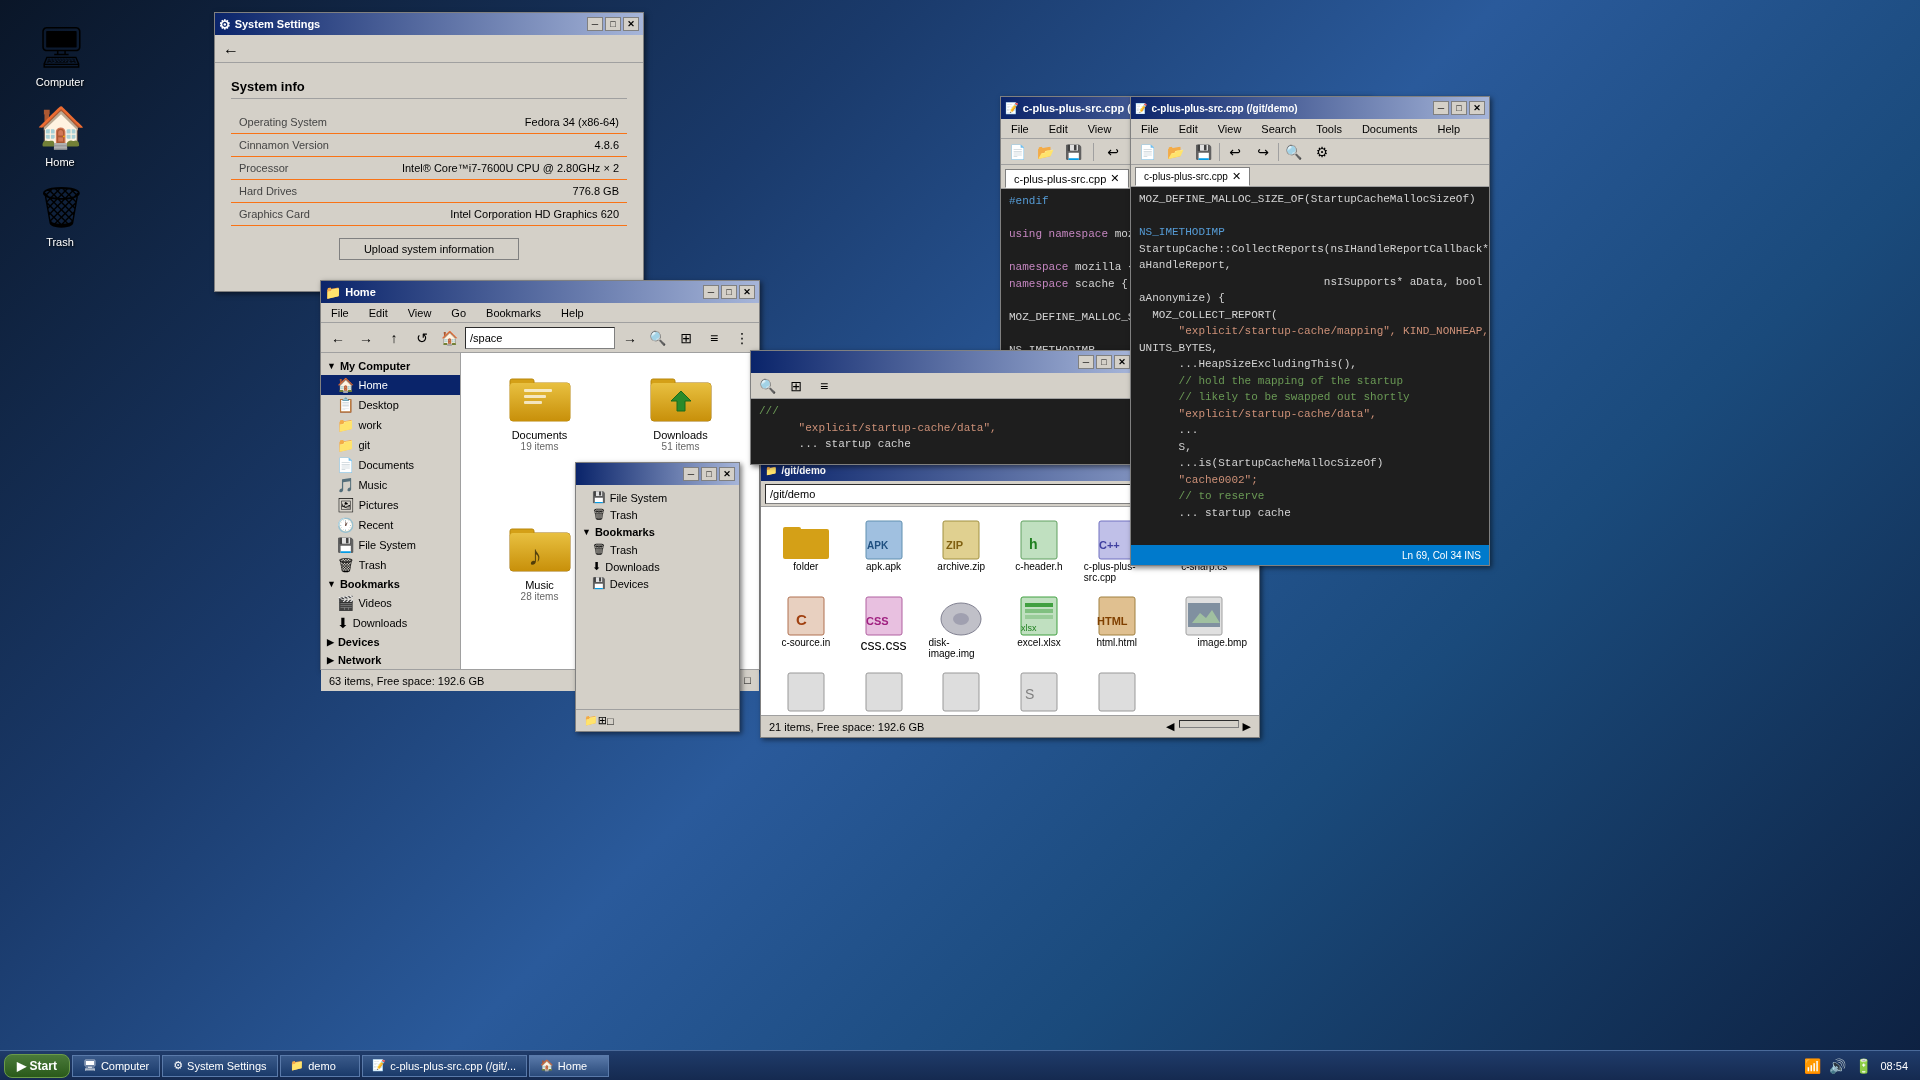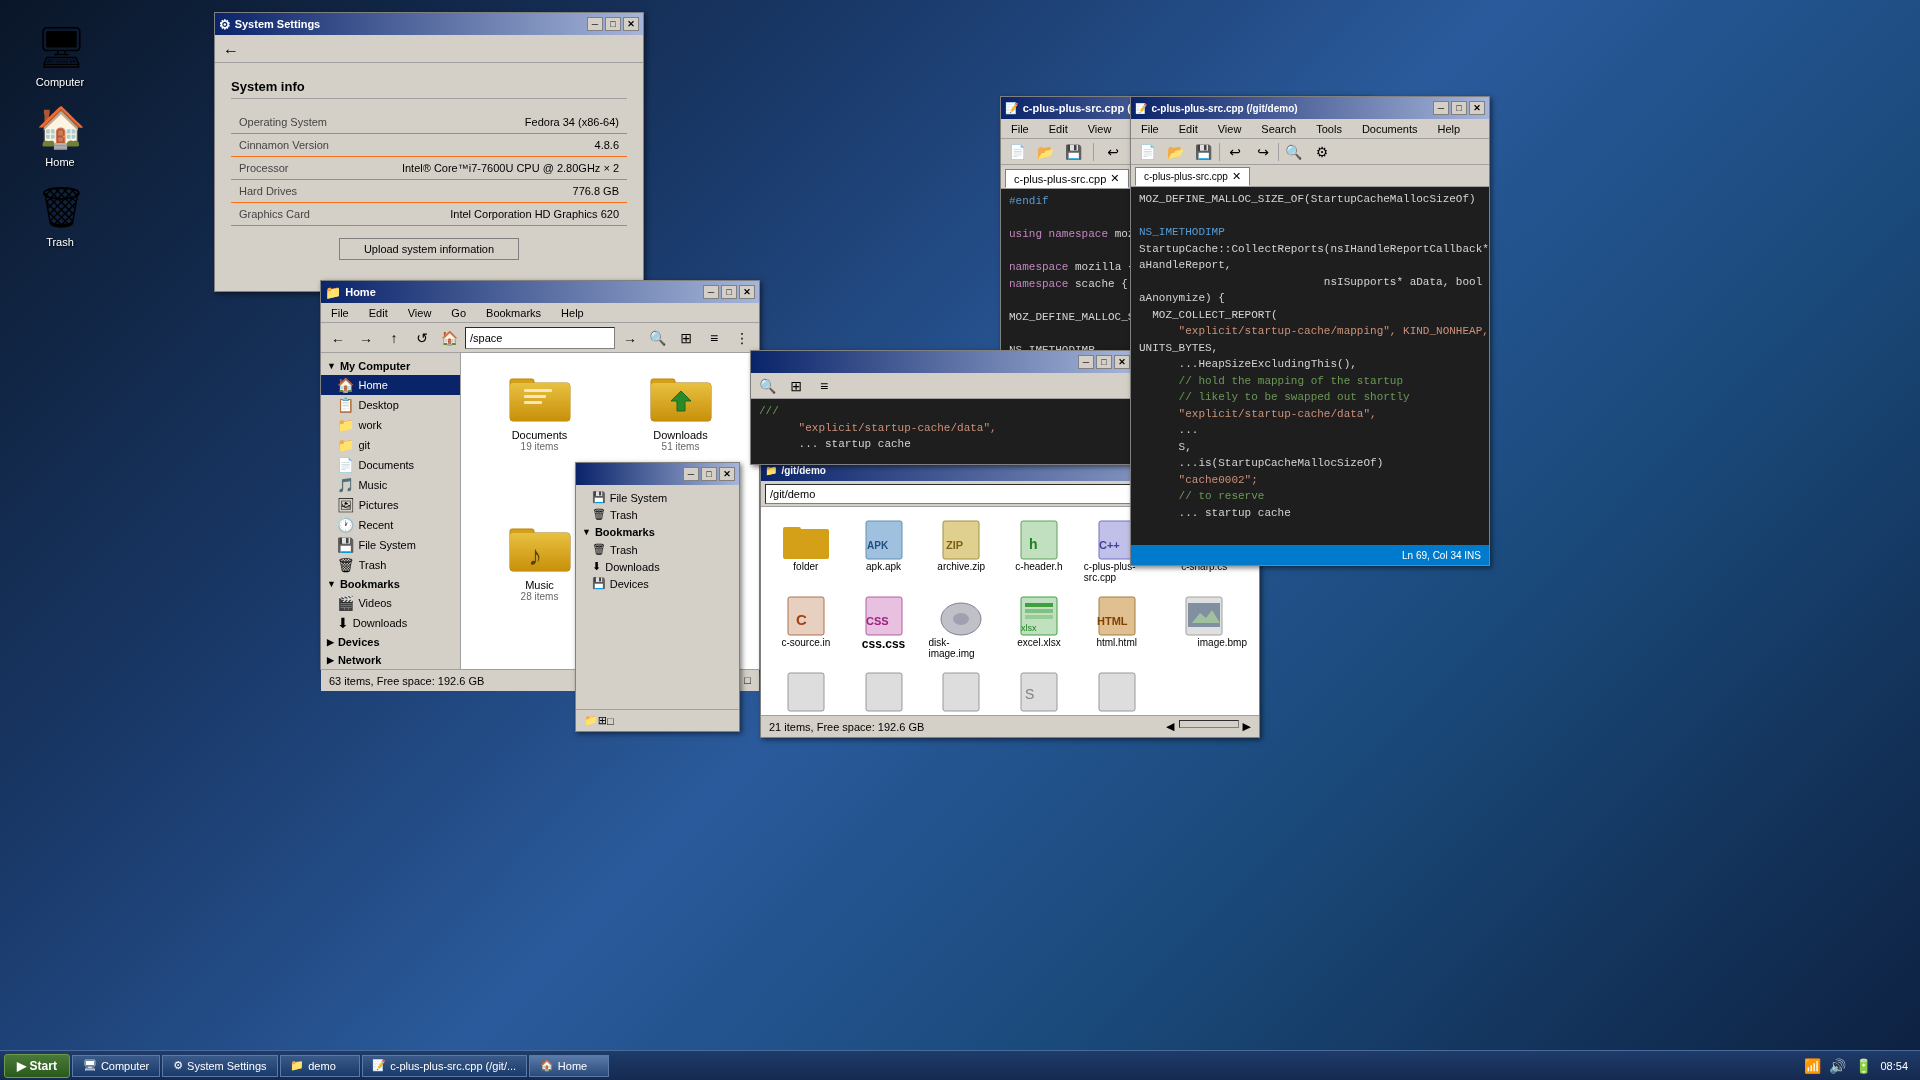--- a/index.html
+++ b/index.html
@@ -278,21 +278,21 @@
     }
     .start-btn {
       height: 24px;
       padding: 0 12px;
       background: linear-gradient(to bottom, #4a7a3a, #2a5a1a);
       border: 1px solid #6a9a4a;
       color: white;
       font-size: 12px;
       font-weight: bold;
       cursor: pointer;
-      border-radius: 3px;
+      border-radius: 8px;
     }
     .taskbar-item {
       height: 22px;
       padding: 0 10px;
       background: linear-gradient(to bottom, #3a5a8a, #1a3a6a);
       border: 1px solid #5a7aaa;
       color: white;
       font-size: 11px;
       cursor: pointer;
       display: flex;
@@ -829,21 +829,21 @@
               <text x="14" y="30" font-size="15" fill="#a04010" font-weight="bold">C</text>
             </svg>
           <span style="font-size:10px;">c-source.in</span>
         </div>
 
         <div class="file-item">
           <svg width="48" height="42" viewBox="0 0 48 42">
               <rect x="6" y="2" width="36" height="38" rx="2" fill="#e8c0e0" stroke="#b060a0"></rect>
               <text x="6" y="30" font-size="11" fill="#a02080" font-weight="bold">CSS</text>
             </svg>
-          <span style="font-size:12px;font-weight:bold;">css.css</span>
+          <span style="font-size:14px;">css.css</span>
         </div>
 
         <div class="file-item">
           <svg width="48" height="42" viewBox="0 0 48 42">
               <ellipse cx="24" cy="24" rx="20" ry="16" fill="#c0c0c8" stroke="#808090"></ellipse>
               <ellipse cx="24" cy="24" rx="8" ry="6" fill="#a0a0b0"></ellipse>
             </svg>
           <span style="font-size:10px;">disk-image.img</span>
         </div>
 

